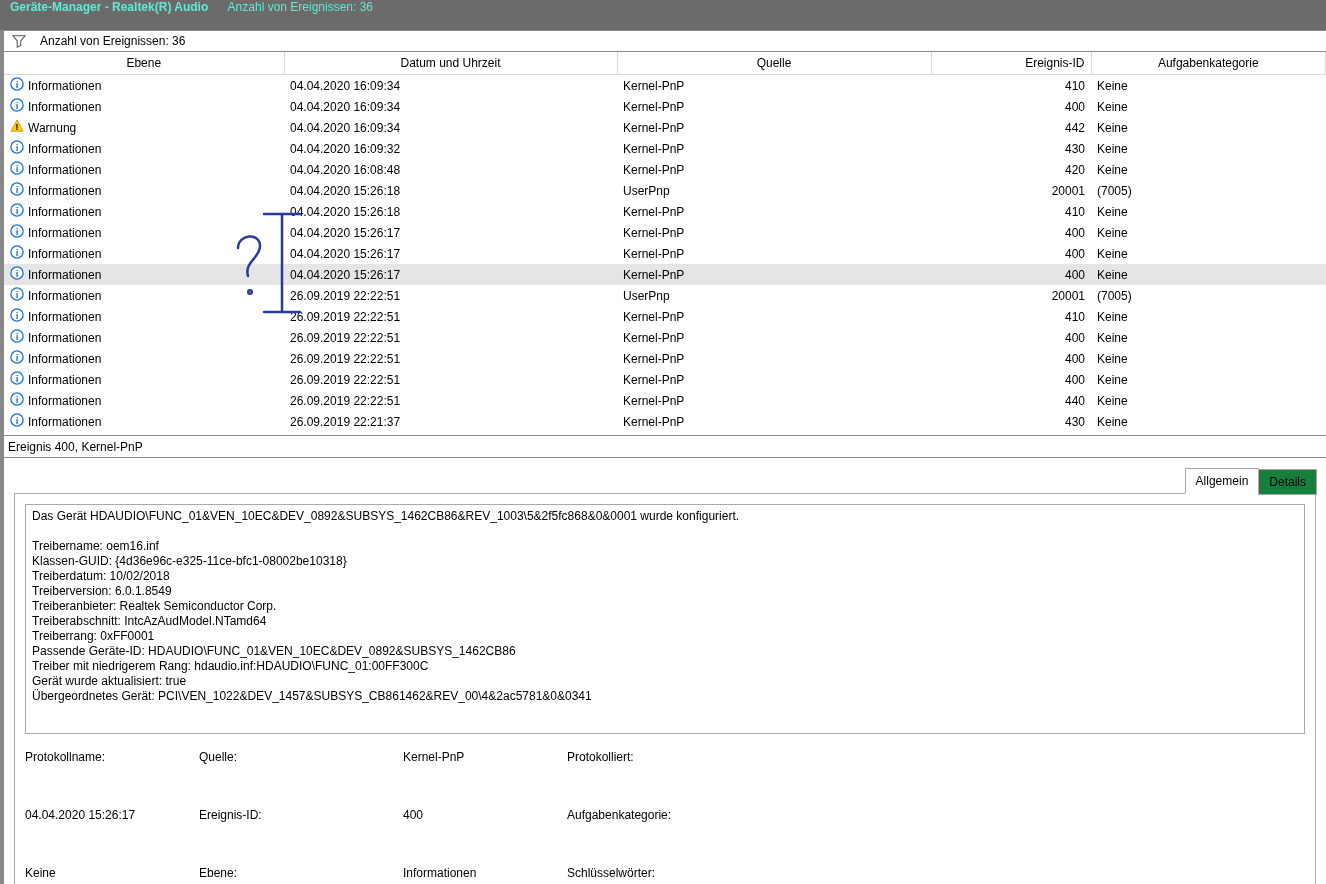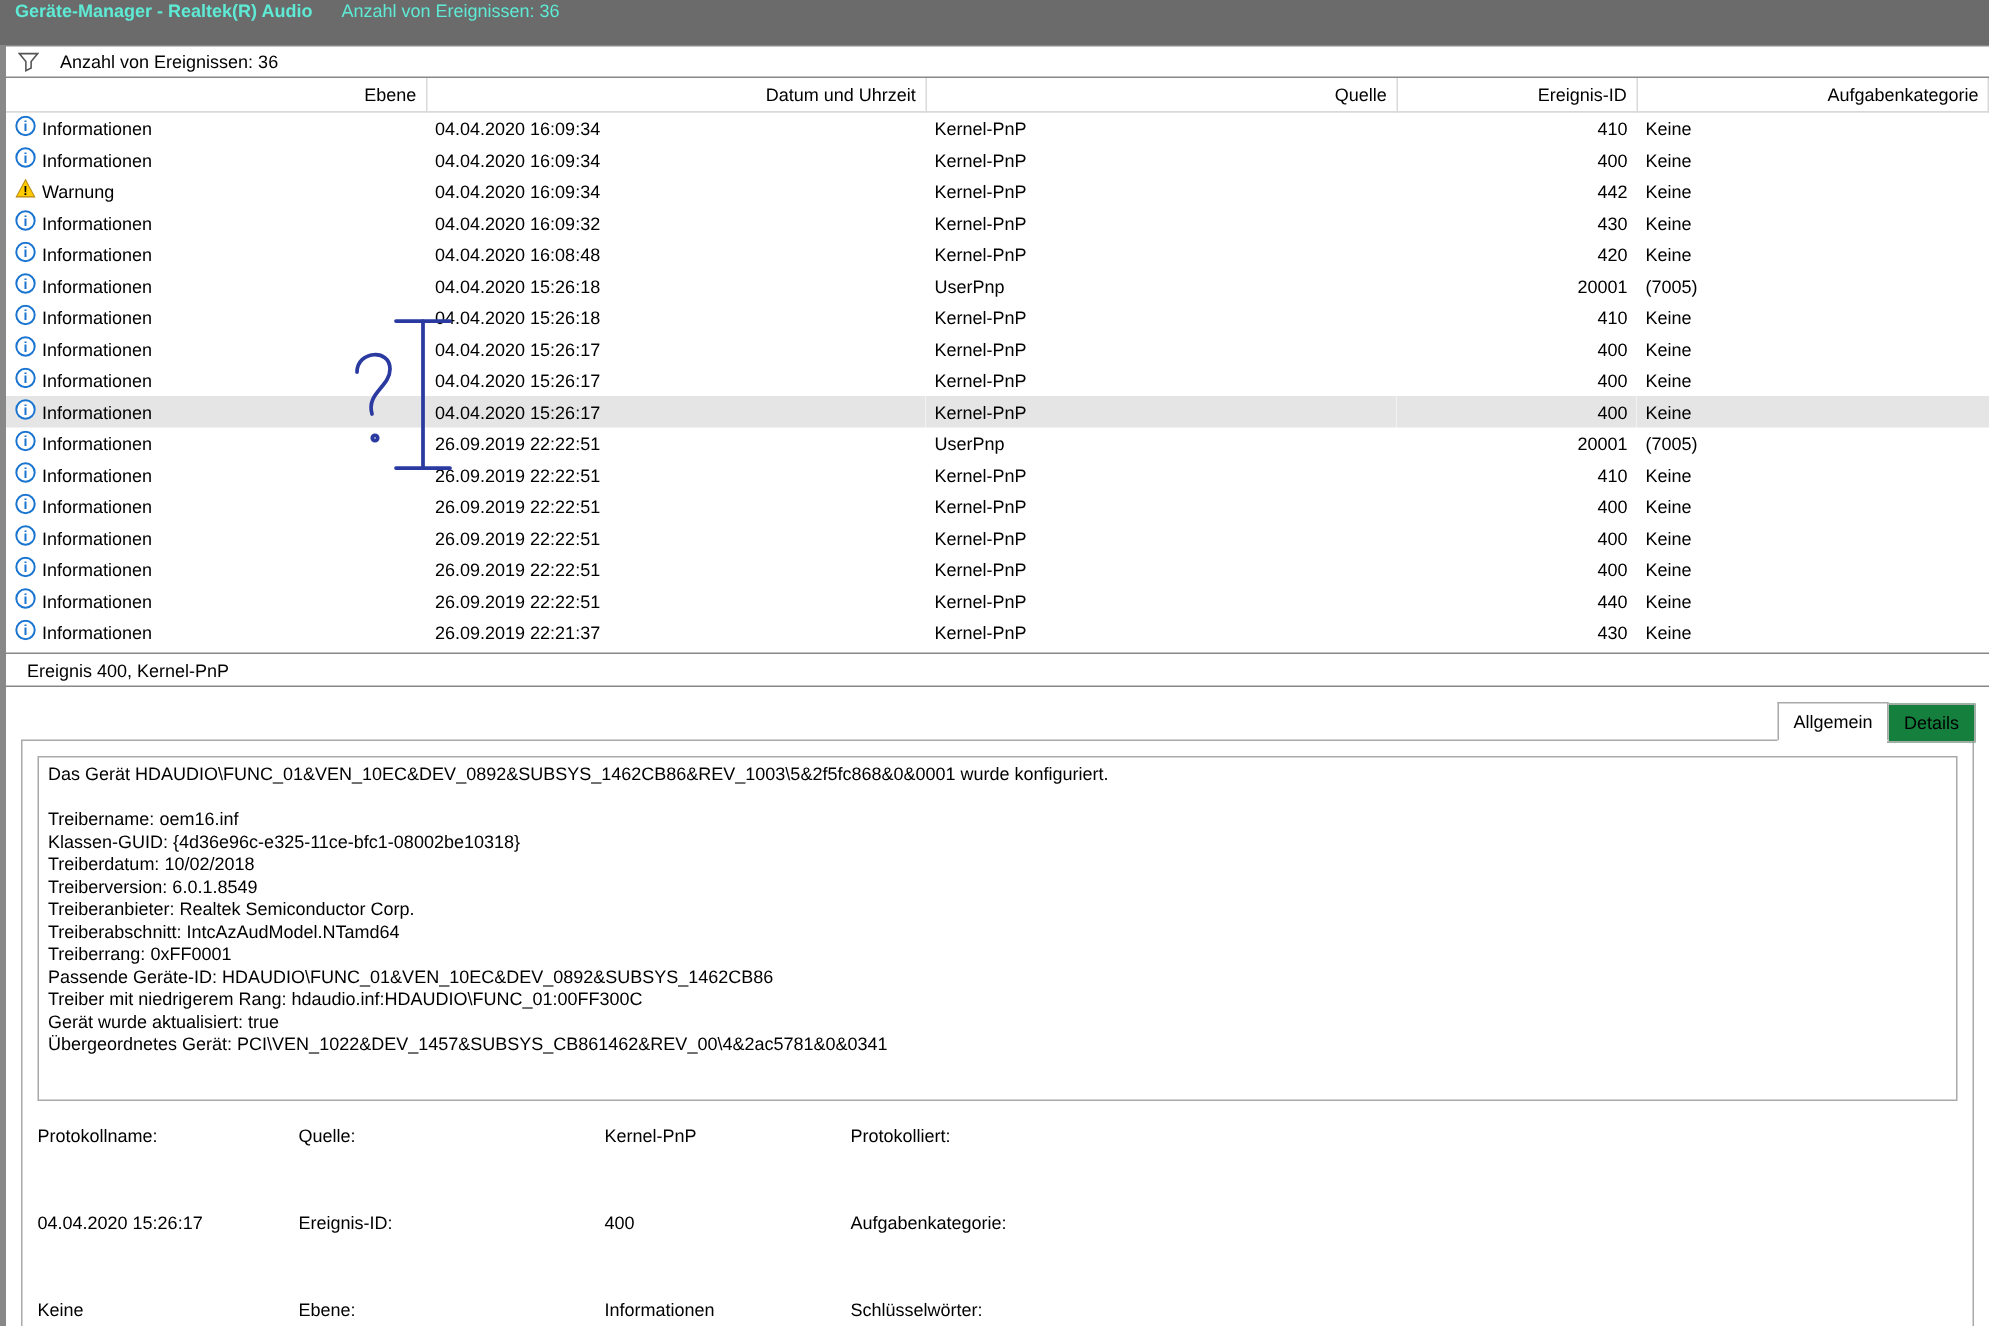--- a/index.html
+++ b/index.html
@@ -41,21 +41,21 @@
     height: 384px;
     overflow: hidden;
     position: relative;
   }
   .grid {
     width: 100%;
     border-collapse: collapse;
     table-layout: fixed;
   }
   .grid th {
-    text-align: right;
+    text-align: center;
     font-weight: 400;
     padding: 4px 6px;
     background: #fff;
     border-right: 1px solid #d9d9d9;
     border-bottom: 1px solid #d9d9d9;
     height: 22px;
   }
   .grid th.col-eventid { text-align: right; }
   .grid td {
     padding: 2px 6px;
@@ -73,21 +73,21 @@
   .warn-icon text { fill: #000; font-weight: bold; font-size: 10px; }
   .col-level   { width: 280px; }
   .col-date    { width: 333px; }
   .col-source  { width: 314px; }
   .col-eventid { width: 160px; }
   .col-cat     { width: auto; }
 
   .detail-title {
     border-left: 4px solid #888;
     border-bottom: 1px solid #888;
-    padding: 4px 14px;
+    padding: 4px 4px;
     height: 22px;
   }
   .tabs-region {
     border-left: 4px solid #888;
     padding: 10px;
   }
   .tabs {
     display: flex;
     align-items: flex-end;
     position: relative;

